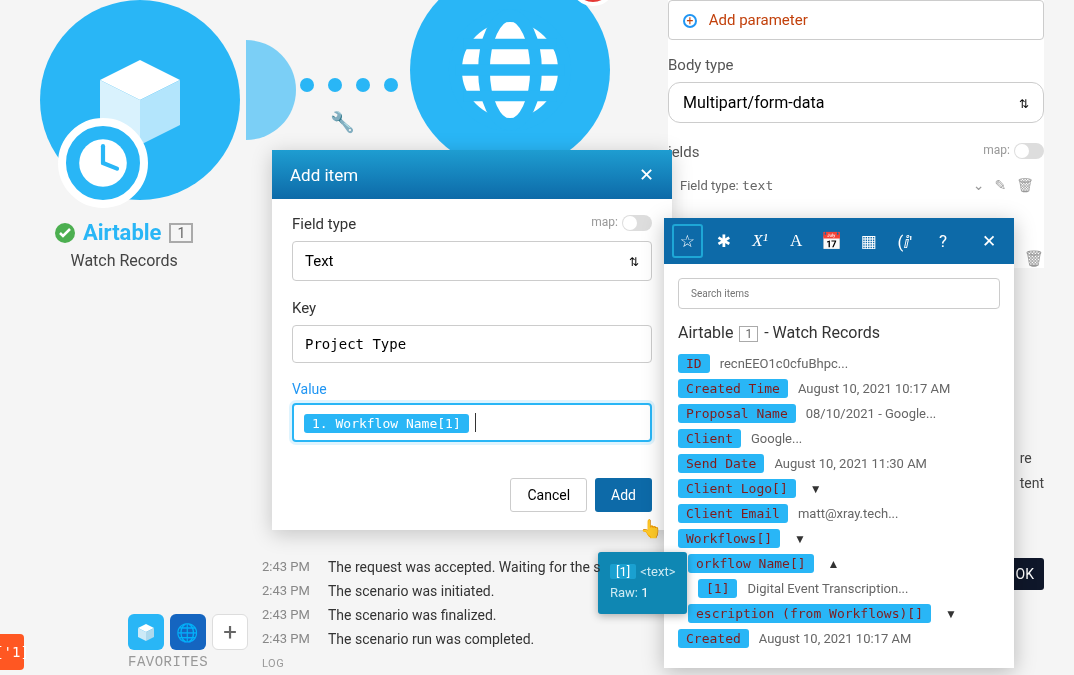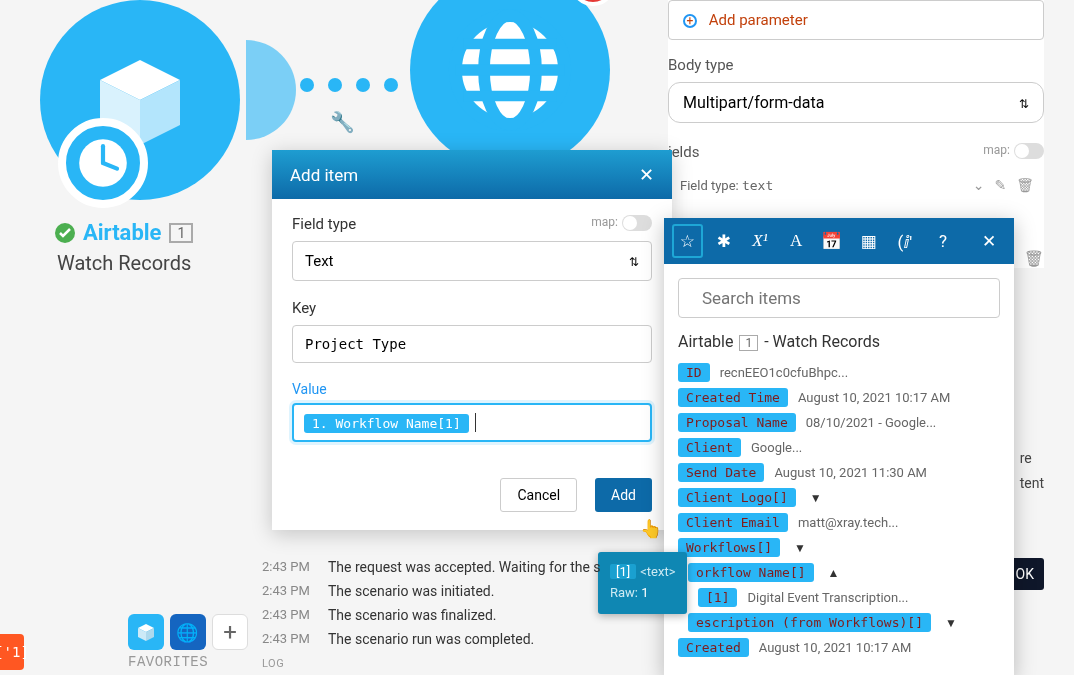--- a/index.html
+++ b/index.html
@@ -10,21 +10,21 @@
 
 .node-airtable { position: absolute; left: 40px; top: 0; width: 200px; height: 200px; }
 .node-circle { width: 200px; height: 200px; border-radius: 50%; background: #29b6f6; display: flex; align-items: center; justify-content: center; }
 .cube-icon { width: 100px; height: 100px; }
 .clock-badge { position: absolute; left: 18px; bottom: -8px; width: 90px; height: 90px; border-radius: 50%; background: #29b6f6; border: 8px solid #fff; display: flex; align-items: center; justify-content: center; }
 
 .node-label { position: absolute; left: 55px; top: 220px; text-align: center; }
 .airtable-check { display: inline-block; width: 20px; height: 20px; border-radius: 50%; background: #4caf50; vertical-align: middle; margin-right: 4px; }
 .airtable-text { color: #29b6f6; font-weight: 700; font-size: 22px; vertical-align: middle; }
 .airtable-badge { display: inline-block; border: 2px solid #aaa; color: #666; padding: 0 6px; font-size: 14px; vertical-align: middle; margin-left: 4px; }
-.watch-records { color: #444; font-size: 20px; margin-top: 6px; }
+.watch-records { color: #444; font-size: 16px; margin-top: 6px; }
 
 .node-http { position: absolute; left: 410px; top: -30px; width: 200px; height: 200px; }
 .globe-circle { width: 200px; height: 200px; border-radius: 50%; background: #29b6f6; display: flex; align-items: center; justify-content: center; }
 .http-badge { position: absolute; right: -6px; top: -10px; width: 46px; height: 46px; border-radius: 50%; background: #e53935; border: 4px solid #fff; color: #fff; display: flex; align-items: center; justify-content: center; font-size: 28px; }
 
 .half-circle { position: absolute; left: 246px; top: 40px; width: 50px; height: 100px; border-radius: 0 50px 50px 0; background: #29b6f6; opacity: 0.6; }
 .dots { position: absolute; left: 300px; top: 78px; display: flex; gap: 14px; }
 .dot { width: 14px; height: 14px; border-radius: 50%; background: #29b6f6; }
 .wrench { position: absolute; left: 330px; top: 110px; font-size: 20px; color: #555; }
 
@@ -50,32 +50,32 @@
 .modal-title { font-size: 17px; }
 .modal-close { font-size: 18px; cursor: pointer; }
 .modal-body { padding: 16px 20px; }
 .form-label { font-size: 15px; color: #333; margin-bottom: 8px; display: flex; justify-content: space-between; }
 .form-select { border: 1px solid #ccc; border-radius: 4px; padding: 10px 12px; font-size: 15px; display: flex; justify-content: space-between; margin-bottom: 18px; cursor: pointer; }
 .form-input { border: 1px solid #ccc; border-radius: 4px; padding: 10px 12px; font-size: 14px; font-family: monospace; width: 100%; margin-bottom: 18px; }
 .value-label { color: #2196f3; font-size: 14px; margin-bottom: 6px; }
 .value-box { border: 2px solid #29b6f6; border-radius: 4px; padding: 8px 10px; box-shadow: 0 0 0 3px rgba(41,182,246,0.15); margin-bottom: 20px; }
 .pill { background: #29b6f6; color: #fff; font-family: monospace; font-size: 13px; padding: 2px 8px; border-radius: 3px; }
 .modal-footer { display: flex; justify-content: flex-end; gap: 8px; padding: 0 20px 18px; }
-.btn { padding: 8px 16px; border-radius: 3px; font-size: 14px; cursor: pointer; border: 1px solid #ccc; background: #fff; margin-left: 10px; }
+.btn { padding: 8px 16px; border-radius: 3px; font-size: 14px; cursor: pointer; border: 1px solid #ccc; background: #fff; }
 .btn-primary { background: #0d6aa8; color: #fff; border: none; }
 .cursor-hand { position: absolute; left: 640px; top: 518px; font-size: 18px; }
 
 
 .picker { position: absolute; left: 664px; top: 218px; width: 350px; background: #fff; box-shadow: 0 4px 20px rgba(0,0,0,0.25); }
 .picker-toolbar { background: #0d6aa8; display: flex; align-items: center; padding: 6px 8px; gap: 6px; }
 .picker-star { width: 34px; height: 34px; display: flex; align-items: center; justify-content: center; color: #fff; font-size: 17px; background: transparent; border: 2px solid #1ea7d6; border-radius: 3px; }
 .picker-tab { color: #fff; width: 34px; text-align: center; font-size: 17px; cursor: pointer; }
 .picker-right { margin-left: auto; display: flex; gap: 12px; }
 .picker-body { padding: 14px; }
-.picker-search { border: 1px solid #ccc; border-radius: 4px; padding: 9px 23px; font-size: 17px; width: 100%; margin-bottom: 14px; }
+.picker-search { border: 1px solid #ccc; border-radius: 4px; padding: 9px 12px; font-size: 10px; width: 100%; margin-bottom: 14px; }
 .picker-heading { font-size: 16px; color: #333; margin-bottom: 12px; }
 .heading-badge { display: inline-block; border: 1.5px solid #aaa; padding: 0 5px; font-size: 12px; color: #666; margin: 0 2px; }
 .picker-item { display: flex; align-items: center; gap: 10px; margin-bottom: 6px; font-size: 13px; }
 .tag { background: #29b6f6; color: #7f1d1d; font-family: monospace; font-size: 13px; padding: 2px 8px; border-radius: 3px; white-space: nowrap; }
 .tag-val { color: #666; font-size: 13px; }
 .caret-after { color: #333; font-size: 12px; margin-left: 4px; }
 
 .tooltip-box { position: absolute; left: 598px; top: 552px; background: #0f87b3; color: #fff; padding: 10px 12px; font-size: 13px; font-family: monospace; border-radius: 3px; box-shadow: 0 2px 8px rgba(0,0,0,0.3); line-height: 1.6; }
 .tt-badge { background: #1aa0d0; padding: 0 6px; border-radius: 2px; margin-right: 4px; }
 .tt-text { color: #cdeaf3; }

